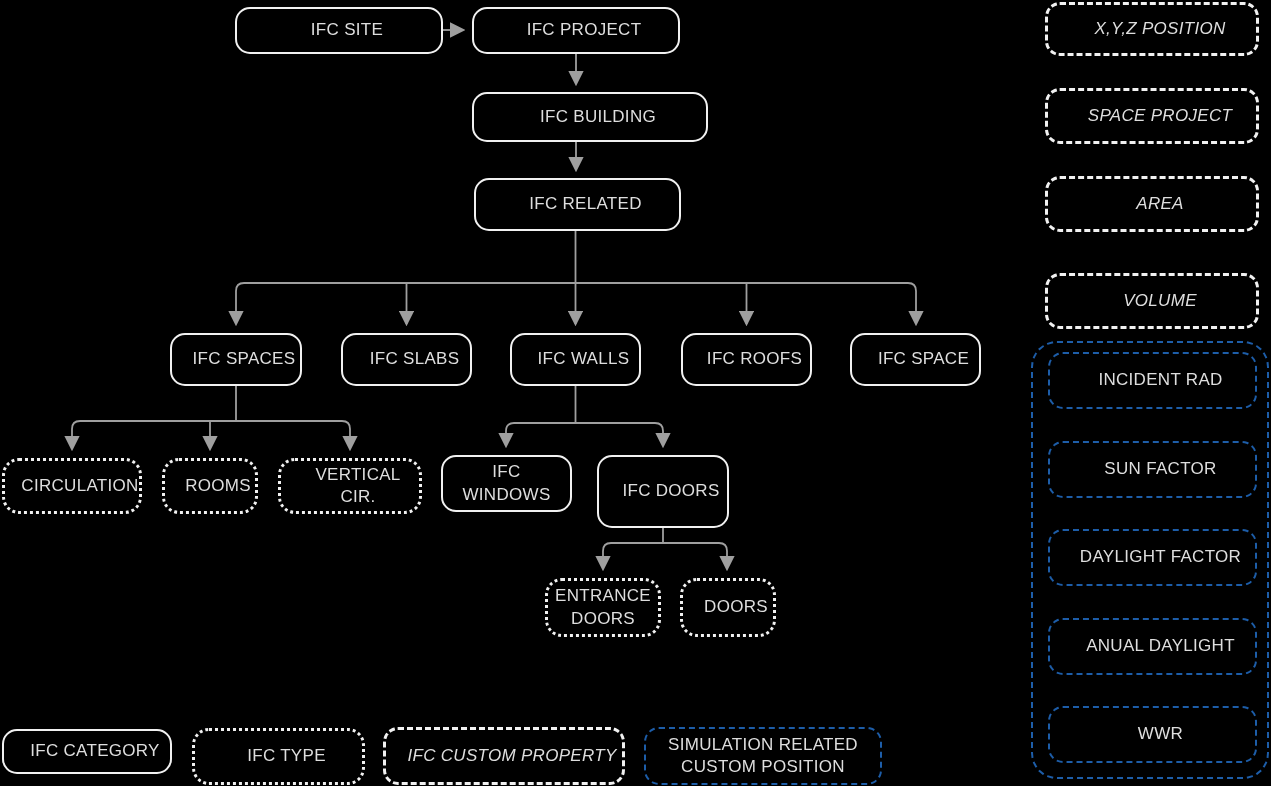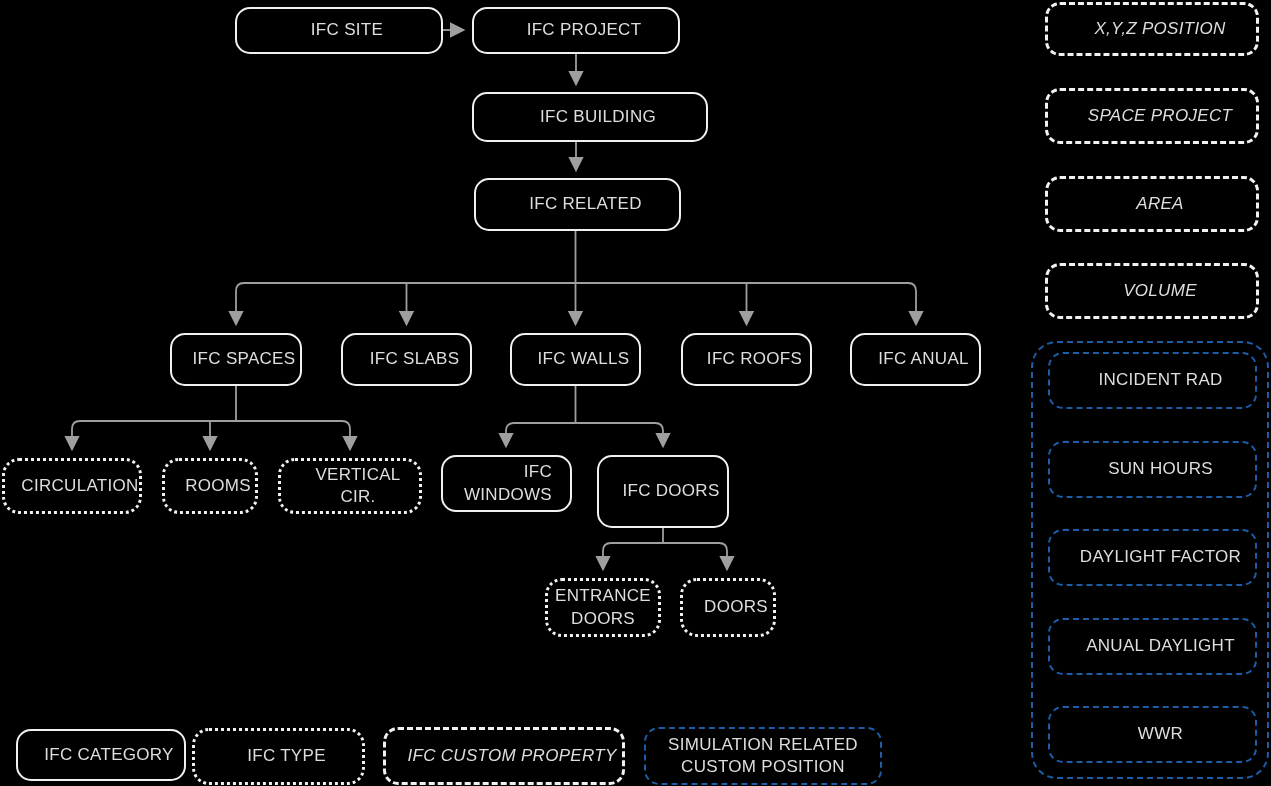--- a/index.html
+++ b/index.html
@@ -34,21 +34,21 @@
   .solid  {border:2.5px solid var(--border-light);}
   .dotted {border:3px dotted var(--border-light);border-radius:17px;}
   .dashw  {border:3px dashed var(--border-light);font-style:italic;}
   .dashb  {border:2.5px dashed var(--blue-accent);}
   .group-blue{
     position:absolute;box-sizing:border-box;
     border:2.5px dashed var(--blue-accent);
     border-radius:26px;
     background:transparent;
   }
-  .pad-narrow{padding:0 18px;text-align:right;}
+  .pad-narrow{padding:0 18px;}
   .pad-sm{padding:0 8px;}
 </style>
 </head>
 <body>
 
 <div id="stage">
 
   <svg id="connector-layer" viewBox="0 0 1271 786" fill="none">
     <defs>
       <marker id="arrow" viewBox="0 0 10 10" refX="8.5" refY="5" markerWidth="8.5" markerHeight="8.5" orient="auto-start-reverse">
@@ -88,42 +88,42 @@
 
   <div class="node solid" style="left:235px;top:7px;width:208px;height:47px">IFC SITE</div>
   <div class="node solid" style="left:472px;top:7px;width:208px;height:47px">IFC PROJECT</div>
   <div class="node solid" style="left:472px;top:92px;width:236px;height:50px">IFC BUILDING</div>
   <div class="node solid" style="left:474px;top:178px;width:207px;height:53px">IFC RELATED</div>
 
   <div class="node solid" style="left:170px;top:333px;width:132px;height:53px">IFC SPACES</div>
   <div class="node solid" style="left:341px;top:333px;width:131px;height:53px">IFC SLABS</div>
   <div class="node solid" style="left:510px;top:333px;width:131px;height:53px">IFC WALLS</div>
   <div class="node solid" style="left:681px;top:333px;width:131px;height:53px">IFC ROOFS</div>
-  <div class="node solid" style="left:850px;top:333px;width:131px;height:53px">IFC ANUAL</div>
+  <div class="node solid" style="left:850px;top:333px;width:131px;height:53px">IFC SPACE</div>
 
   <div class="node dotted" style="left:2px;top:458px;width:140px;height:56px">CIRCULATION</div>
   <div class="node dotted" style="left:162px;top:458px;width:96px;height:56px">ROOMS</div>
   <div class="node dotted" style="left:278px;top:458px;width:144px;height:56px">VERTICAL CIR.</div>
 
   <div class="node solid pad-narrow" style="left:441px;top:455px;width:131px;height:57px">IFC WINDOWS</div>
   <div class="node solid" style="left:597px;top:455px;width:132px;height:73px">IFC DOORS</div>
 
   <div class="node dotted pad-sm" style="left:545px;top:578px;width:116px;height:59px">ENTRANCE DOORS</div>
   <div class="node dotted" style="left:680px;top:578px;width:96px;height:59px">DOORS</div>
 
   <div class="node dashw" style="left:1045px;top:2px;width:214px;height:54px">X,Y,Z POSITION</div>
   <div class="node dashw" style="left:1045px;top:88px;width:214px;height:56px">SPACE PROJECT</div>
   <div class="node dashw" style="left:1045px;top:176px;width:214px;height:56px">AREA</div>
-  <div class="node dashw" style="left:1045px;top:263px;width:214px;height:56px">VOLUME</div>
+  <div class="node dashw" style="left:1045px;top:273px;width:214px;height:56px">VOLUME</div>
 
   <div class="group-blue" style="left:1031px;top:341px;width:238px;height:438px"></div>
   <div class="node dashb" style="left:1048px;top:352px;width:209px;height:57px">INCIDENT RAD</div>
-  <div class="node dashb" style="left:1048px;top:441px;width:209px;height:57px">SUN HOURS</div>
+  <div class="node dashb" style="left:1048px;top:441px;width:209px;height:57px">SUN FACTOR</div>
   <div class="node dashb" style="left:1048px;top:529px;width:209px;height:57px">DAYLIGHT FACTOR</div>
   <div class="node dashb" style="left:1048px;top:618px;width:209px;height:57px">ANUAL DAYLIGHT</div>
   <div class="node dashb" style="left:1048px;top:706px;width:209px;height:57px">WWR</div>
 
-  <div class="node solid" style="left:16px;top:729px;width:170px;height:52px">IFC CATEGORY</div>
+  <div class="node solid" style="left:2px;top:729px;width:170px;height:45px">IFC CATEGORY</div>
   <div class="node dotted" style="left:192px;top:728px;width:173px;height:57px">IFC TYPE</div>
   <div class="node dashw" style="left:383px;top:727px;width:242px;height:58px">IFC CUSTOM PROPERTY</div>
   <div class="node dashb pad-sm" style="left:644px;top:727px;width:238px;height:58px">SIMULATION RELATED CUSTOM POSITION</div>
 
 </div>
 
 </body></html>

